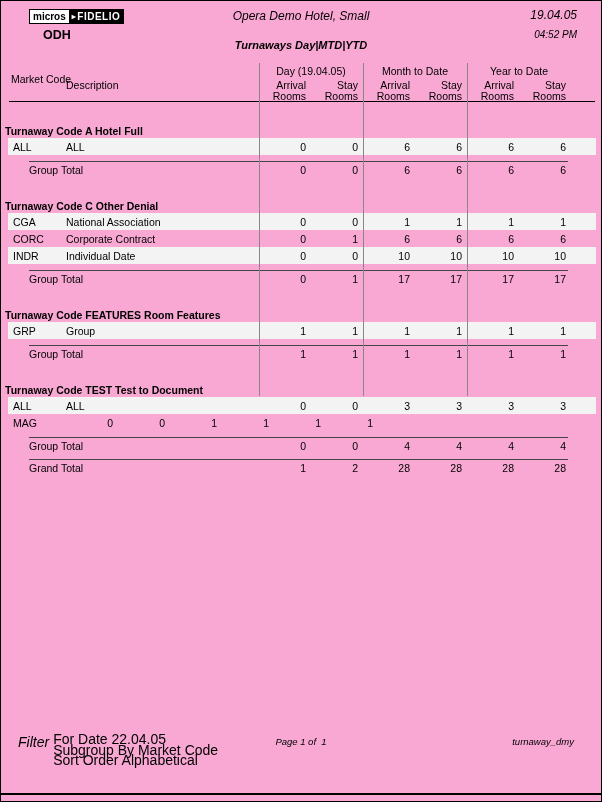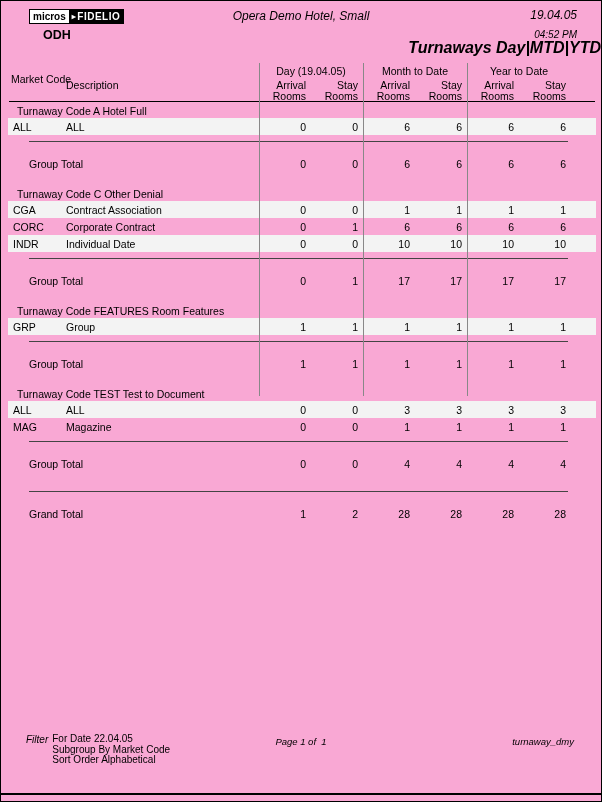--- a/index.html
+++ b/index.html
@@ -8,49 +8,49 @@
     background:#f9a8d4;font-family:"Liberation Sans",sans-serif;color:#000;
     overflow:hidden;
   }
   
   .logo{position:absolute;left:28px;top:8px;display:flex;align-items:stretch;font-size:10px;font-weight:bold;line-height:13px;}
   .logo-micros{border:1.5px solid #000;padding:0 3px;background:#fff;color:#000;}
   .logo-fidelio{background:#000;color:#fff;padding:0 4px 0 2px;display:flex;align-items:center;letter-spacing:.5px;}
   .logo-arrow{font-size:8px;margin-right:1px;}
   .odh{position:absolute;left:42px;top:27px;font-size:12.5px;font-weight:bold;}
   .hotel-name{position:absolute;left:0;top:8px;width:100%;text-align:center;font-size:12px;font-style:italic;}
-  .report-title{position:absolute;left:0;top:38px;width:100%;text-align:right;font-size:16px;font-style:italic;font-weight:bold;}
+  .report-title{position:absolute;left:0;top:38px;width:100%;text-align:center;font-size:11px;font-style:italic;font-weight:bold;}
   .h-date{position:absolute;top:7px;right:24px;font-size:12px;font-style:italic;}
   .h-time{position:absolute;top:28px;right:24px;font-size:10px;font-style:italic;}
   
   .thead{position:absolute;left:8px;top:62px;width:586px;height:38px;border-bottom:1.5px solid #000;font-size:10.5px;}
   .h-mc{position:absolute;left:2px;top:10px;}
   .h-desc{position:absolute;left:57px;top:16px;text-align:right;}
   .grp{position:absolute;top:0;width:104px;}
   .grp.g0{left:250px;}.grp.g1{left:354px;}.grp.g2{left:458px;}
   .grp-label{width:100%;text-align:center;padding-top:2px;}
   .grp-cols{display:flex;margin-top:3px;}
   .sub{width:52px;text-align:right;padding-right:5px;box-sizing:border-box;line-height:11px;}
   
   .tbody{position:absolute;left:0;top:101px;width:602px;font-size:10.5px;}
   .r{display:flex;align-items:center;}
-  .r.group_header{height:16px;padding-left:16px;font-weight:normal;align-items:flex-end;padding-bottom:1px;box-sizing:border-box;}
+  .r.group_header{height:16px;padding-left:4px;font-weight:bold;align-items:flex-end;padding-bottom:1px;box-sizing:border-box;margin-top:20px;}
   .r.data{height:17px;margin:0 7px;}
   .r.data.shade{background:var(--shade,#f3f3f3);}
-  .r.total{height:15px;margin:14px 7px;}
+  .r.total{height:15px;margin:0 7px;}
   .r.rule{height:7px;align-items:flex-end;}
   .rline{margin-left:28px;width:539px;height:0;border-top:1px solid #444;}
   .c-code{width:58px;padding-left:5px;box-sizing:border-box;}
   .c-desc{width:193px;}
   .c-total{width:251px;padding-left:21px;box-sizing:border-box;}
   .num{width:52px;text-align:right;padding-right:5px;box-sizing:border-box;}
   .vline{position:absolute;top:62px;width:1px;height:333px;background:#888;}
   .vl0{left:258px;}.vl1{left:362px;}.vl2{left:466px;}
   
-  .footer-filter{position:absolute;left:17px;top:733px;display:flex;gap:4px;font-size:10px;margin-left:8px;}
+  .footer-filter{position:absolute;left:17px;top:733px;display:flex;gap:4px;font-size:14px;}
   .filter-label{font-style:italic;}
   .filter-lines div{white-space:pre;line-height:10.5px;}
   .page-indicator{position:absolute;left:0;top:735px;width:100%;text-align:center;font-size:9.5px;font-style:italic;white-space:pre;}
   .report-id{position:absolute;top:735px;right:27px;font-size:9.5px;font-style:italic;}
   .bottom-rule{position:absolute;left:0;top:792px;width:600px;height:1.5px;background:#000;}
 </style>
 </head>
 <body>
 
 <div class="page" style="--shade: #f3f3f3;">
@@ -119,21 +119,21 @@
         <span class="num">6</span>
         <span class="num">6</span>
         <span class="num">6</span>
         <span class="num">6</span>
       </div>
       <div class="r group_header">
         <span class="gh-label">Turnaway Code C Other Denial</span>
       </div>
       <div class="r data shade">
         <span class="c-code">CGA</span>
-        <span class="c-desc">Contract Association</span>
+        <span class="c-desc">National Association</span>
         <span class="num">0</span>
         <span class="num">0</span>
         <span class="num">1</span>
         <span class="num">1</span>
         <span class="num">1</span>
         <span class="num">1</span>
       </div>
       <div class="r data">
         <span class="c-code">CORC</span>
         <span class="c-desc">Corporate Contract</span>
@@ -199,21 +199,20 @@
         <span class="c-desc">ALL</span>
         <span class="num">0</span>
         <span class="num">0</span>
         <span class="num">3</span>
         <span class="num">3</span>
         <span class="num">3</span>
         <span class="num">3</span>
       </div>
       <div class="r data">
         <span class="c-code">MAG</span>
-        <span class="c-desc">Magazine</span>
         <span class="num">0</span>
         <span class="num">0</span>
         <span class="num">1</span>
         <span class="num">1</span>
         <span class="num">1</span>
         <span class="num">1</span>
       </div>
       <div class="r rule">
         <div class="rline"></div>
       </div>

